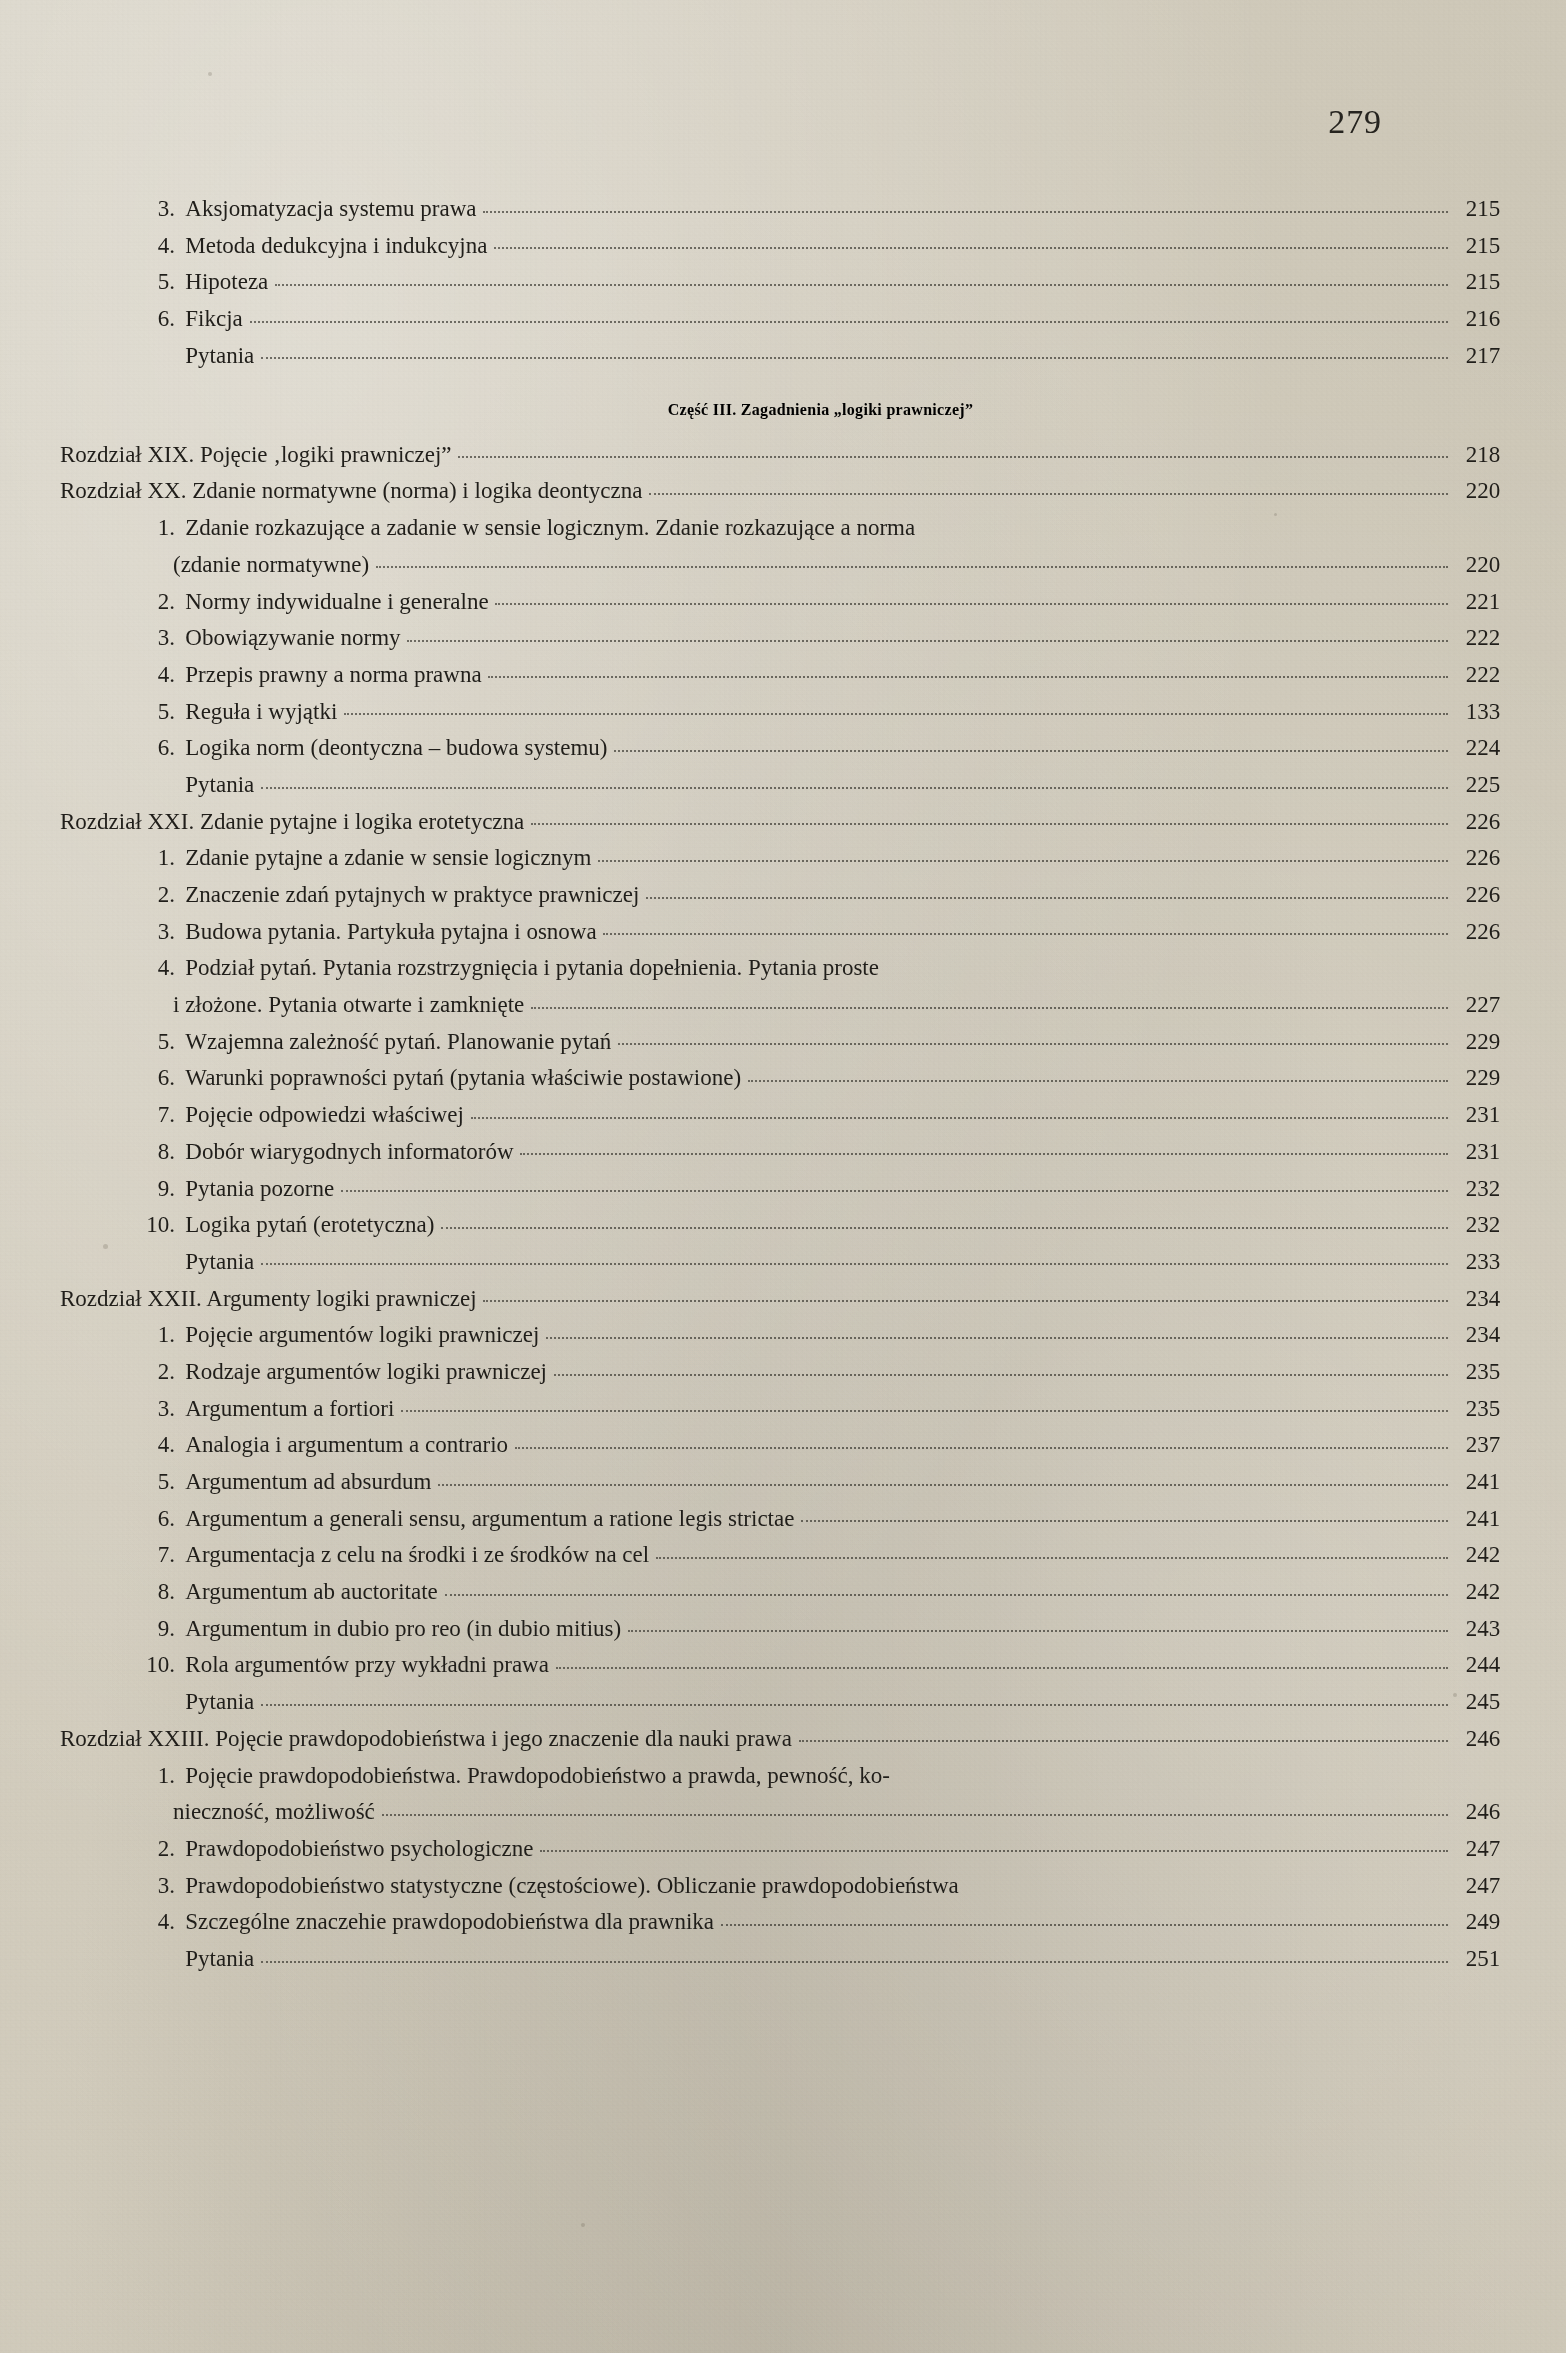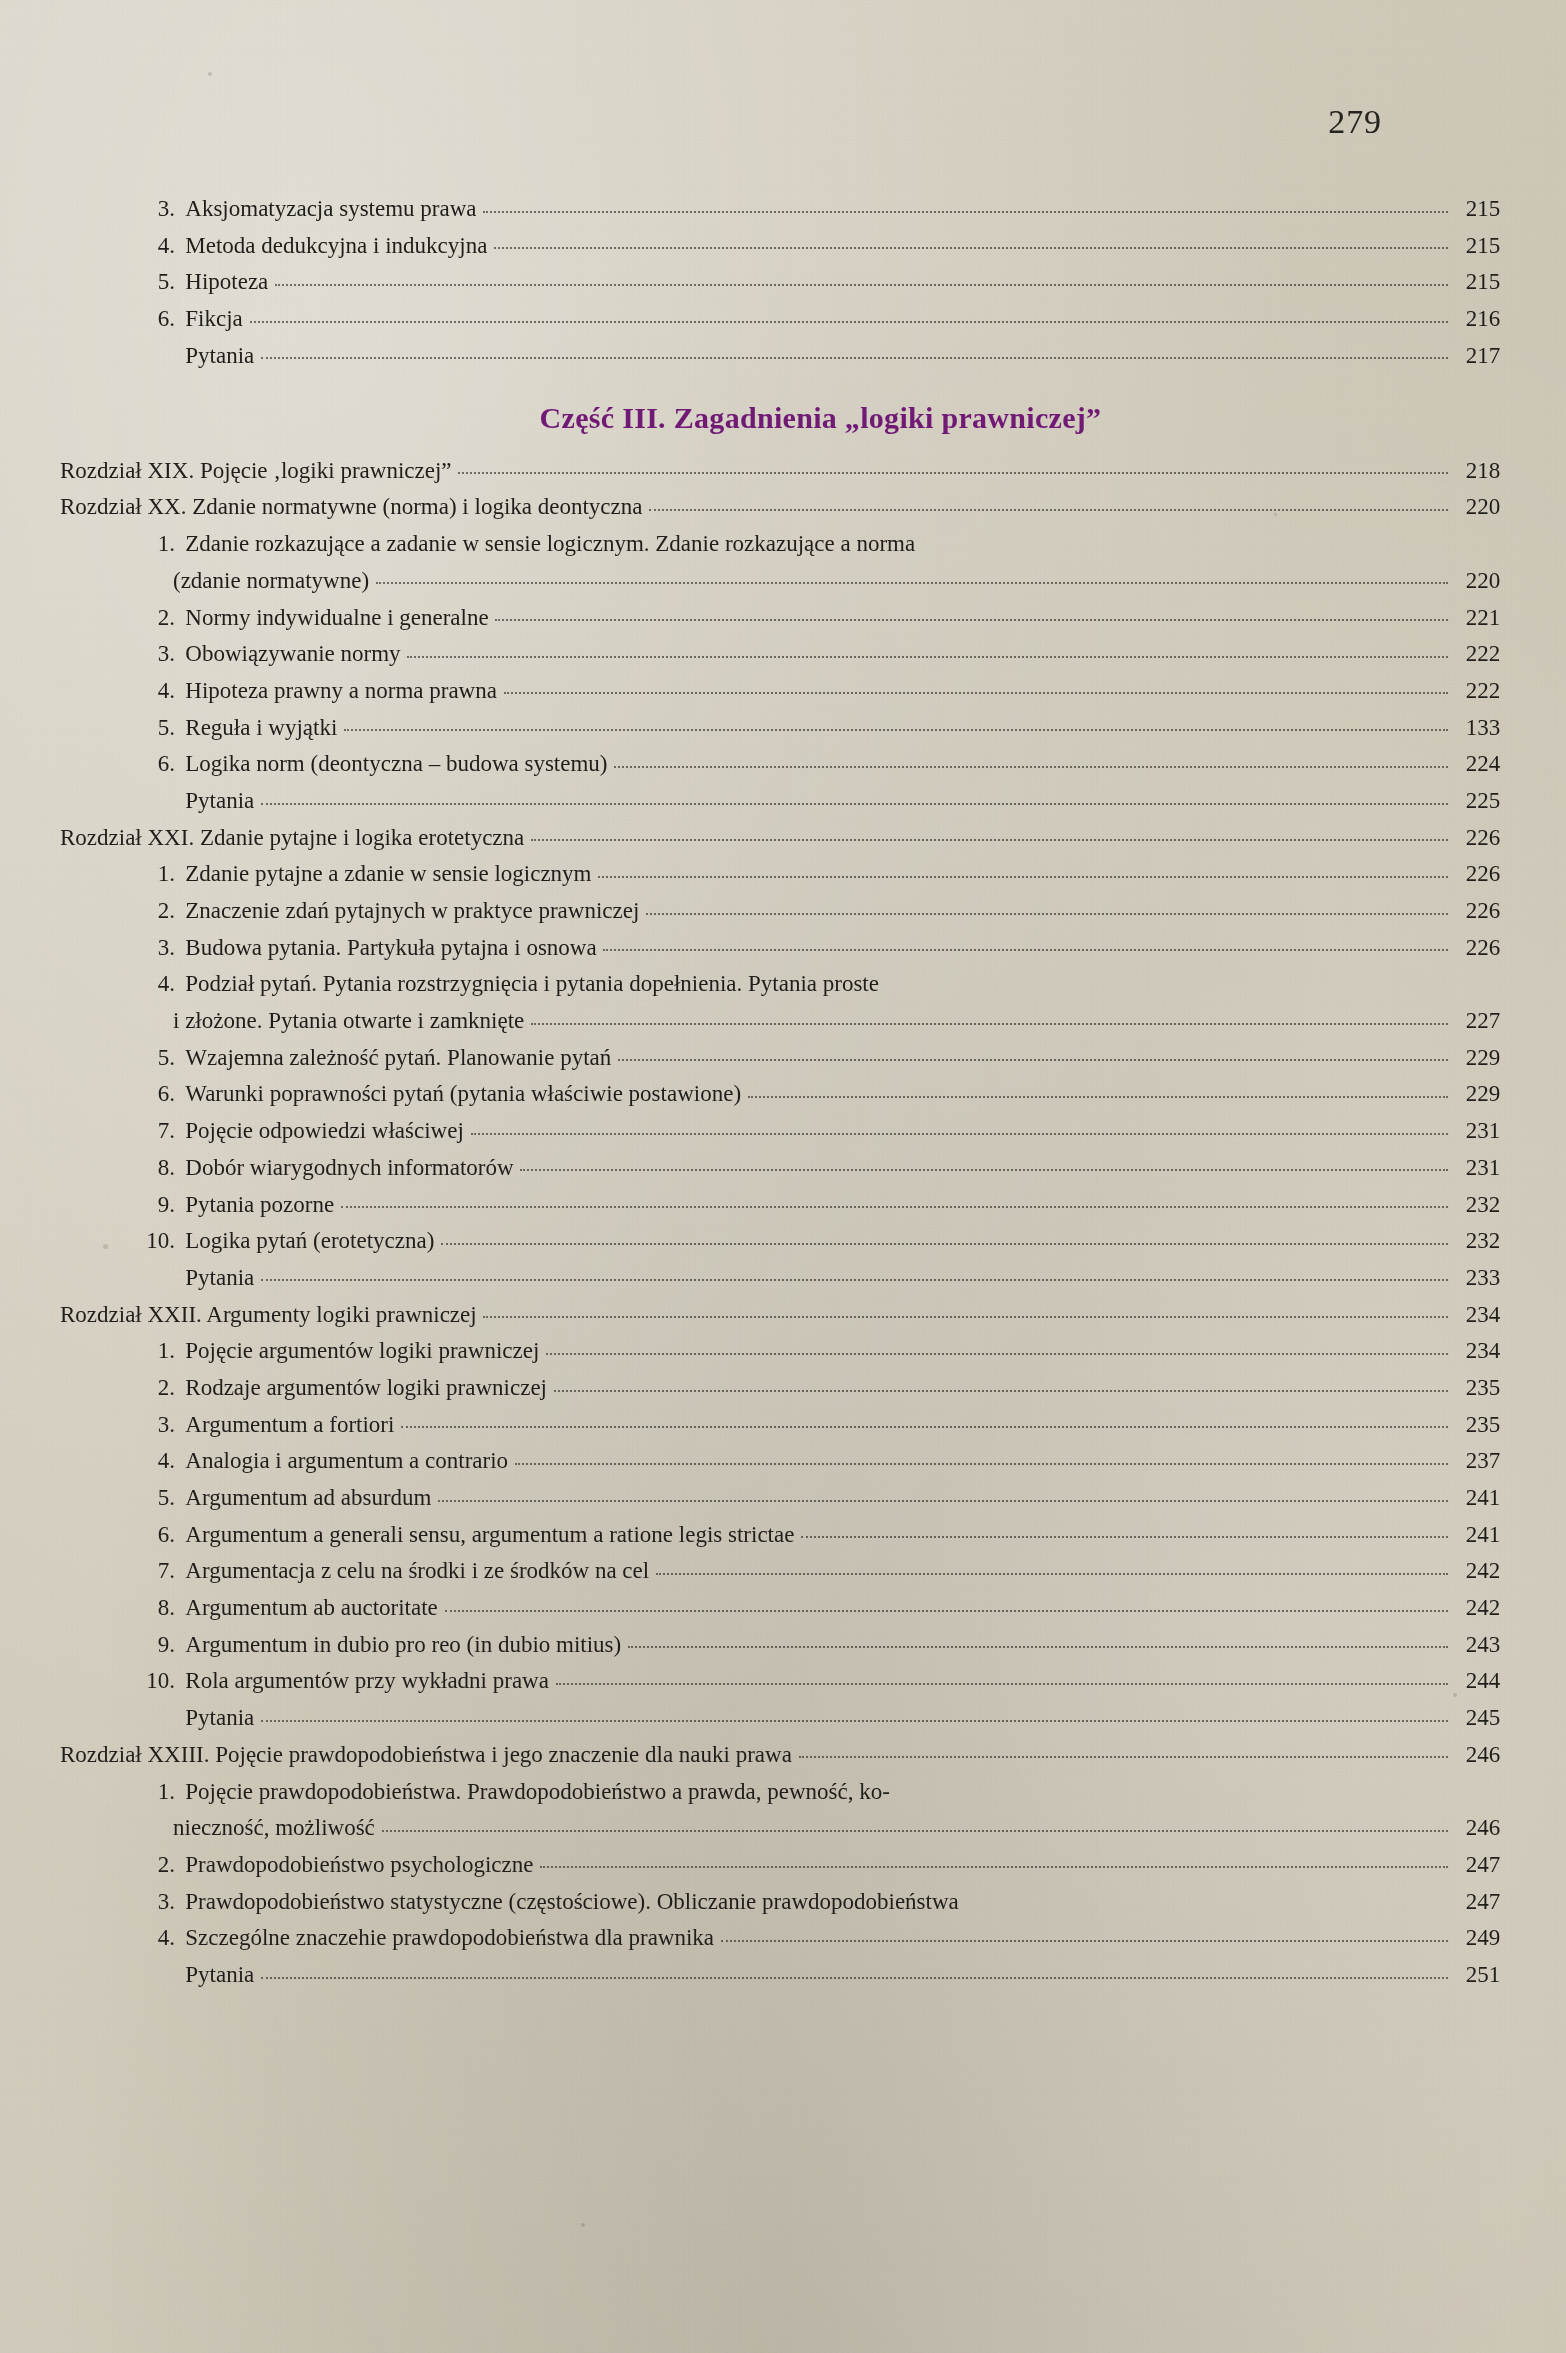--- a/index.html
+++ b/index.html
@@ -55,25 +55,25 @@
     color: #26241f;
   }
   .toc {
     position: absolute;
     left: 60px;
     top: 197px;
     width: 1453px;
   }
   .part-heading {
     text-align: center;
-    font-size: 30px;
+    font-size: 16px;
     font-weight: bold;
     margin: 34px 0 24px 68px;
     letter-spacing: 0.3px;
-    color: #701a75;
+    color: #000000;
   }
   .row {
     display: flex;
     align-items: baseline;
     font-size: 23px;
     line-height: 1.0;
     margin-bottom: 13.7px;
     color: #201e1a;
   }
   .row .label {
@@ -189,21 +189,21 @@
           <span class="page-no">221</span>
         </div>
         <div class="row lvl-sub">
           <span class="numcol">3.</span>
           <span class="label">Obowiązywanie normy</span>
           <span class="leaders"></span>
           <span class="page-no">222</span>
         </div>
         <div class="row lvl-sub">
           <span class="numcol">4.</span>
-          <span class="label">Hipoteza prawny a norma prawna</span>
+          <span class="label">Przepis prawny a norma prawna</span>
           <span class="leaders"></span>
           <span class="page-no">222</span>
         </div>
         <div class="row lvl-sub">
           <span class="numcol">5.</span>
           <span class="label">Reguła i wyjątki</span>
           <span class="leaders"></span>
           <span class="page-no">133</span>
         </div>
         <div class="row lvl-sub">

